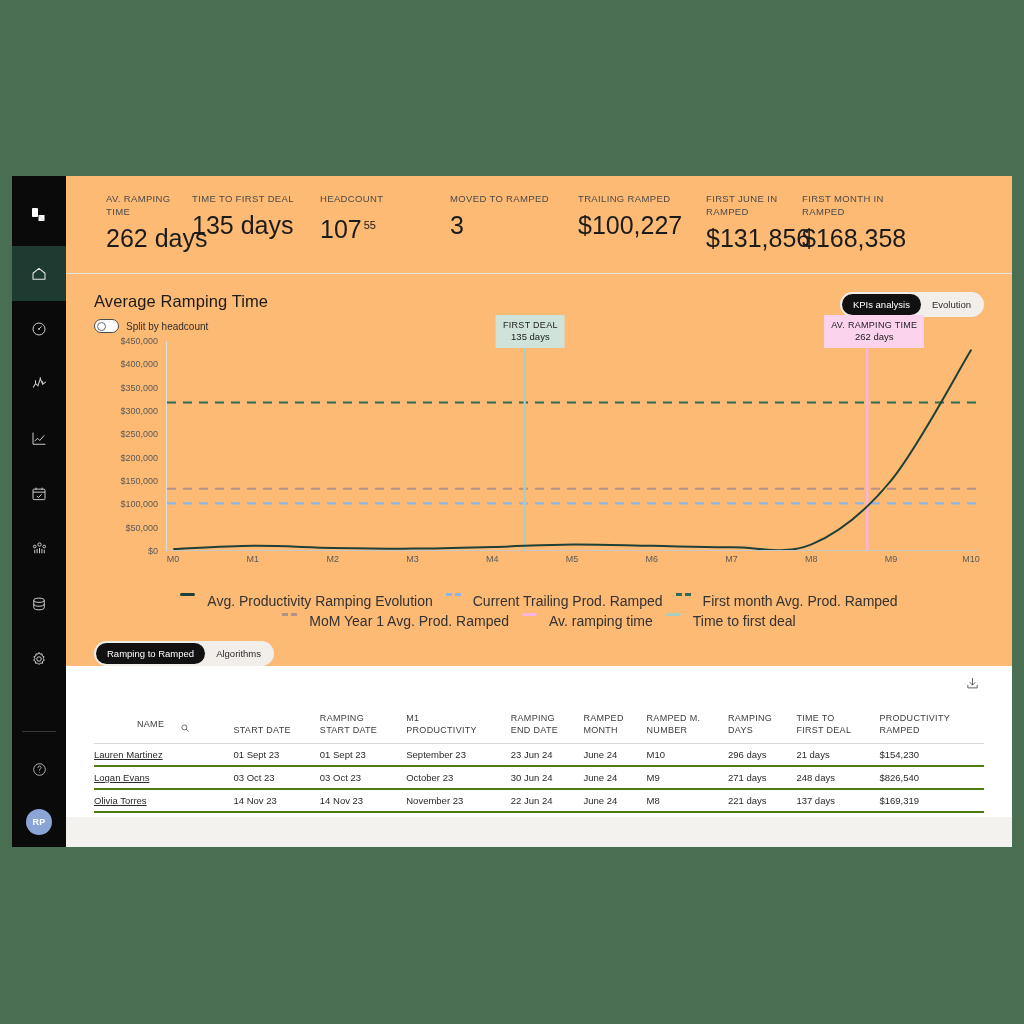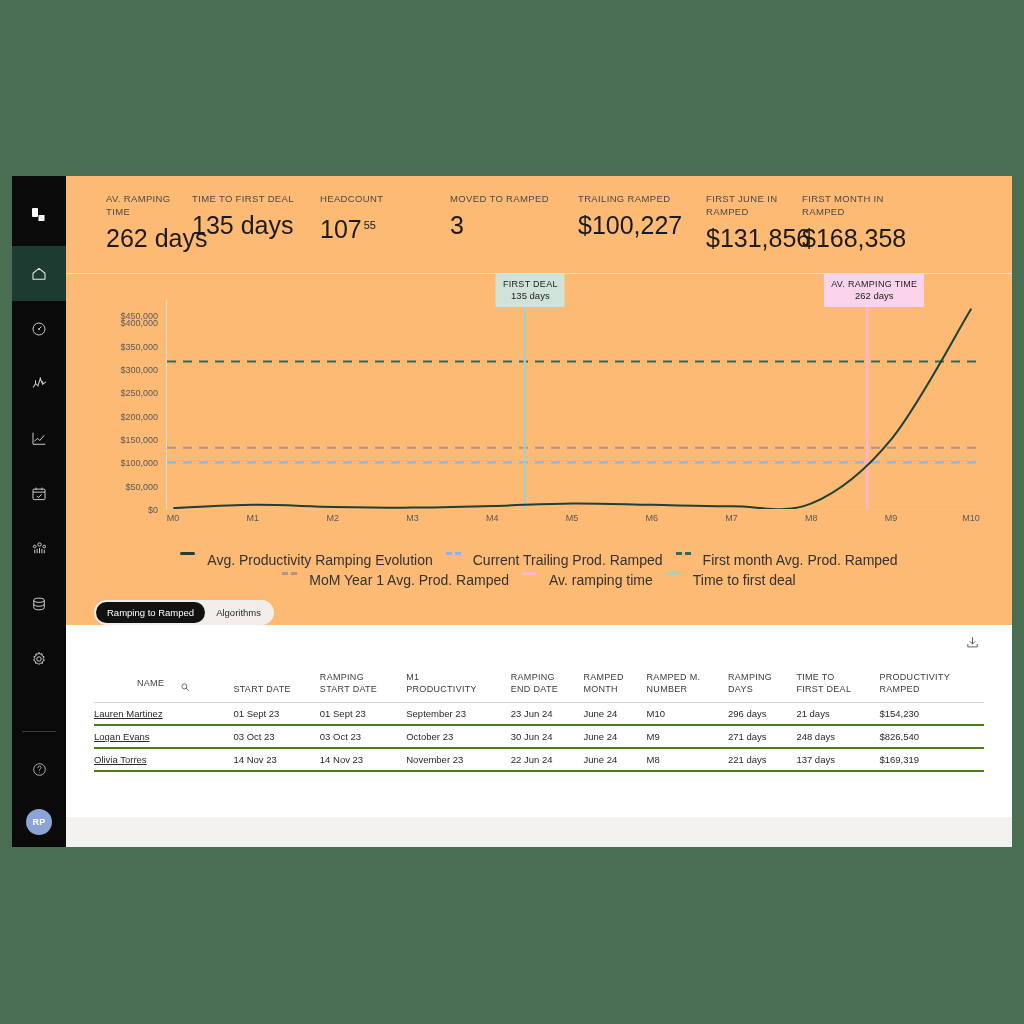--- a/index.html
+++ b/index.html
@@ -268,33 +268,48 @@
         <div class="kpi-value"><span>$131,856</span></div>
       </div>
       <div class="kpi kpi-6">
         <div class="kpi-label">FIRST MONTH IN
 RAMPED</div>
         <div class="kpi-value"><span>$168,358</span></div>
       </div>
     </div>
 
     <div class="chart-card">
+      <div class="chart-head">
+        <div>
+          <div class="chart-title">Average Ramping Time</div>
+          <div class="toggle-row">
+            <div class="switch">
+                <span class="knob"></span>
+              </div>
+            <span class="toggle-label">Split by headcount</span>
+          </div>
+        </div>
+        <div class="seg">
+          <div class="seg-btn on">KPIs analysis</div>
+          <div class="seg-btn">Evolution</div>
+        </div>
+      </div>
 
       <div class="plot-wrap">
         <div class="ylab-col">
             <div class="ylab" style="top: 210px;">$0</div>
             <div class="ylab" style="top: 186.667px;">$50,000</div>
             <div class="ylab" style="top: 163.333px;">$100,000</div>
             <div class="ylab" style="top: 140px;">$150,000</div>
             <div class="ylab" style="top: 116.667px;">$200,000</div>
             <div class="ylab" style="top: 93.3333px;">$250,000</div>
             <div class="ylab" style="top: 70px;">$300,000</div>
             <div class="ylab" style="top: 46.6667px;">$350,000</div>
             <div class="ylab" style="top: 23.3333px;">$400,000</div>
-            <div class="ylab" style="top: 16px;">$450,000</div>
+            <div class="ylab" style="top: 0px;">$450,000</div>
           </div>
         <div class="plot">
           <svg id="chart-svg" width="100%" height="100%" viewBox="0 0 800 210" preserveAspectRatio="none">
               <line x1="0" y1="163.2274" x2="800" y2="163.2274" stroke="#8ab6e8" stroke-width="2.2" stroke-dasharray="9 7" vector-effect="non-scaling-stroke"></line>
               <line x1="0" y1="61.78620000000001" x2="800" y2="61.78620000000001" stroke="#2f6b54" stroke-width="2.2" stroke-dasharray="9 7" vector-effect="non-scaling-stroke"></line>
               <line x1="0" y1="148.4672" x2="800" y2="148.4672" stroke="#b09389" stroke-width="2.2" stroke-dasharray="9 7" vector-effect="non-scaling-stroke"></line>
               <line x1="690.8199999999999" y1="-1" x2="690.8199999999999" y2="210" stroke="#f9b6dd" stroke-width="2.4" vector-effect="non-scaling-stroke"></line>
               <line x1="352.84000000000003" y1="-1" x2="352.84000000000003" y2="210" stroke="#a8cfc0" stroke-width="2.4" vector-effect="non-scaling-stroke"></line>
               <path d="M 7 209.06666666666666 C 20.1 208.5222222222222, 59.400000000000006 205.99444444444447, 85.60000000000001 205.8 C 111.80000000000001 205.60555555555555, 138.00000000000003 207.43333333333334, 164.20000000000002 207.9 C 190.4 208.36666666666667, 216.59999999999997 208.75555555555556, 242.79999999999998 208.6 C 269 208.44444444444443, 295.20000000000005 207.66666666666666, 321.40000000000003 206.96666666666667 C 347.6 206.26666666666668, 373.8 204.59444444444443, 400 204.4 C 426.2 204.20555555555558, 452.4 205.33333333333334, 478.59999999999997 205.8 C 504.79999999999995 206.26666666666668, 530.9999999999999 207.43333333333334, 557.1999999999999 207.2 C 583.4 206.96666666666664, 609.6 215.6, 635.8000000000001 204.4 C 662.0000000000001 193.20000000000002, 688.2 172.51111111111112, 714.4 140 C 740.5999999999999 107.48888888888888, 779.9 31.111111111111097, 793 9.333333333333314" fill="none" stroke="#1f4038" stroke-width="2" vector-effect="non-scaling-stroke" stroke-linejoin="round" stroke-linecap="round"></path>
             </svg>

